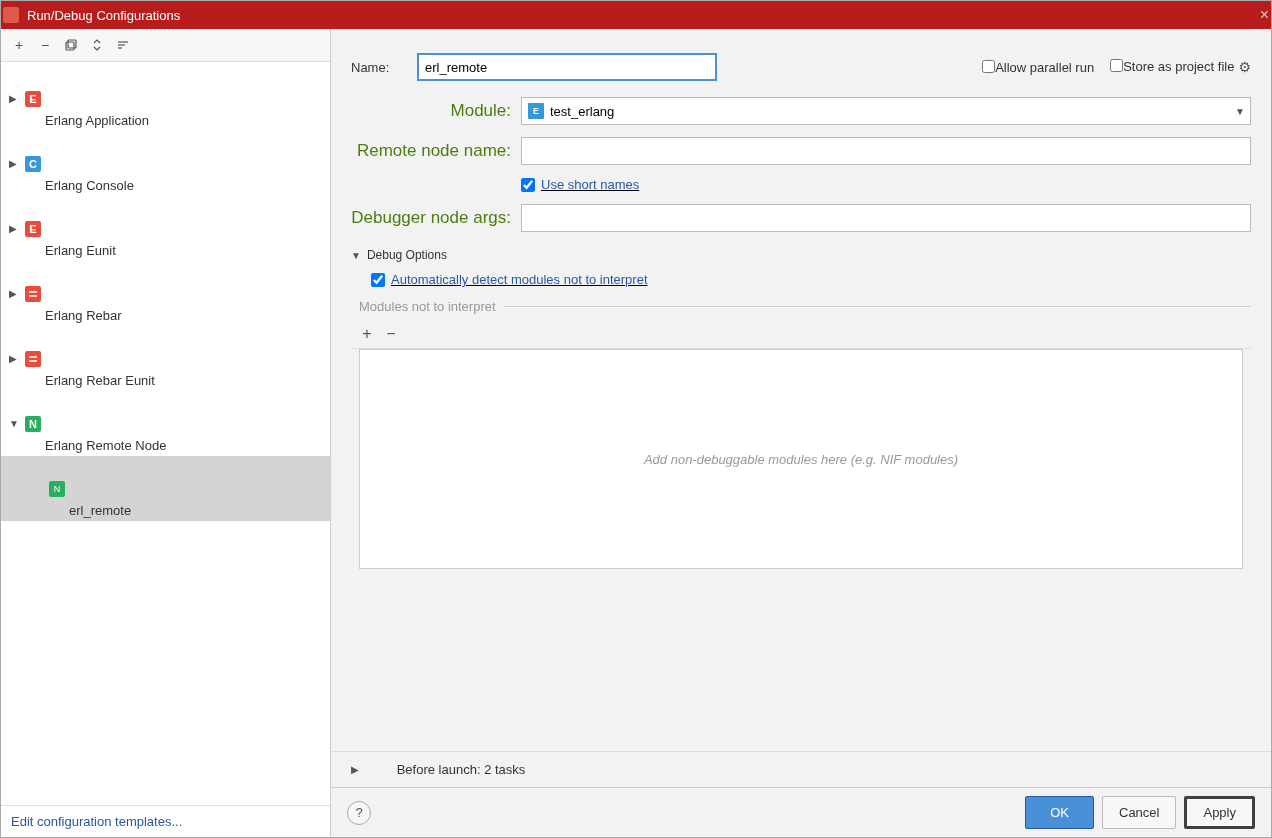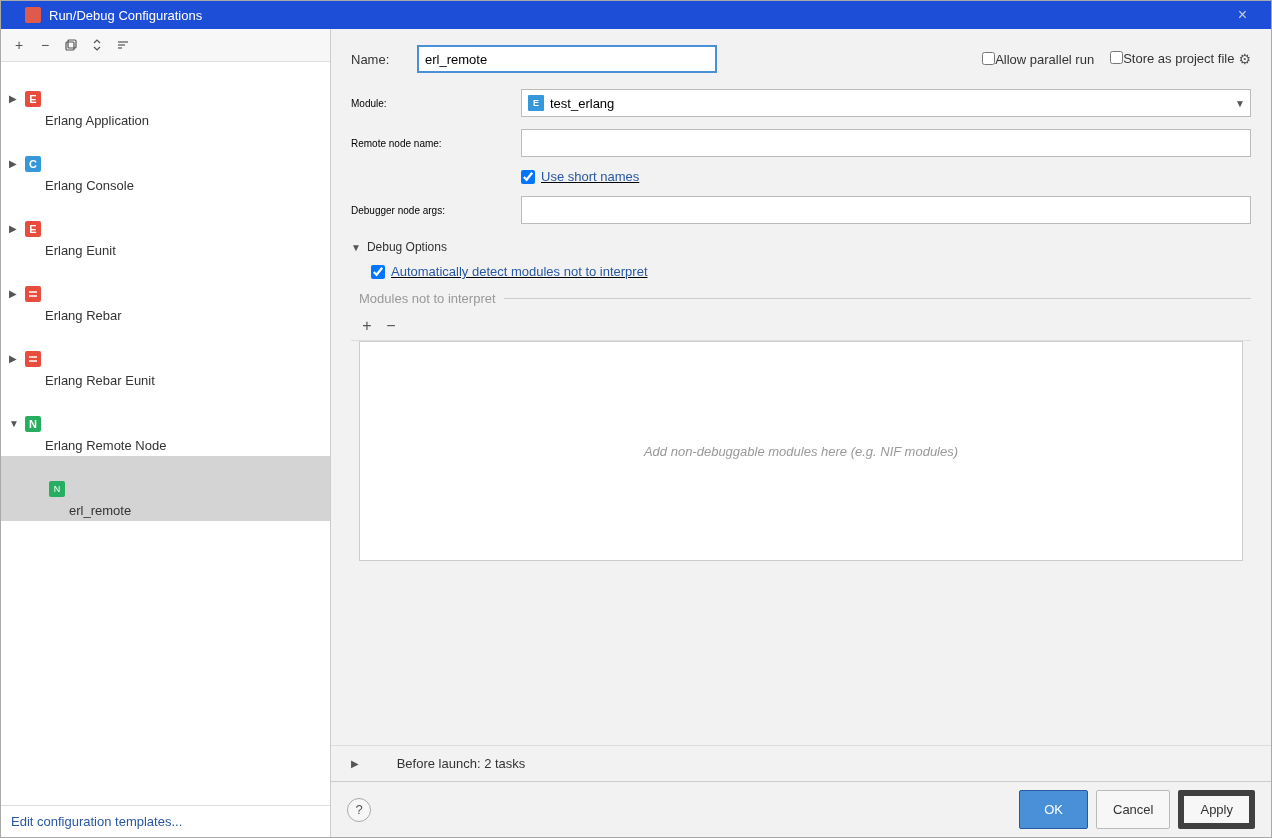--- a/index.html
+++ b/index.html
@@ -15,25 +15,25 @@
     .dialog {
       width: 1272px;
       height: 838px;
       background: #f2f2f2;
       border: 1px solid #aaa;
       display: flex;
       flex-direction: column;
       box-shadow: 2px 2px 8px rgba(0,0,0,0.3);
     }
     .title-bar {
-      background: #1d4ed8;
+      background: #b91c1c;
       color: #fff;
       display: flex;
       align-items: center;
-      padding: 6px 24px;
+      padding: 6px 2px;
       gap: 8px;
       flex-shrink: 0;
     }
     .title-bar-icon {
       width: 16px;
       height: 16px;
       background: #e05a4b;
       border-radius: 2px;
       flex-shrink: 0;
     }
@@ -146,35 +146,35 @@
     
     .main-panel {
       flex: 1;
       display: flex;
       flex-direction: column;
       background: #f2f2f2;
       overflow: hidden;
     }
     .form-area {
       flex: 1;
-      padding: 16px 20px;
+      padding: 24px 20px;
       overflow-y: auto;
     }
     .form-row {
       display: flex;
       align-items: center;
       margin-bottom: 12px;
       gap: 10px;
     }
     .form-label {
       width: 160px;
       flex-shrink: 0;
-      text-align: left;
-      font-size: 10px;
-      color: #000000;
+      text-align: right;
+      font-size: 17px;
+      color: #4d7c0f;
     }
     .form-input {
       flex: 1;
       height: 28px;
       padding: 0 6px;
       border: 1px solid #2857a4;
       background: #fff;
       font-size: 13px;
       outline: none;
     }
@@ -349,21 +349,21 @@
       color: #333;
       border: 1px solid #bbb;
       padding: 6px 16px;
       font-size: 13px;
       cursor: pointer;
       border-radius: 2px;
     }
     .btn-apply {
       background: #f7f7f7;
       color: #333;
-      border: 6px solid #404040;
+      border: 3px solid #404040;
       padding: 6px 16px;
       font-size: 13px;
       cursor: pointer;
       border-radius: 2px;
     }
     .option-check {
       display: flex;
       align-items: flex-start;
       gap: 0;
     }

